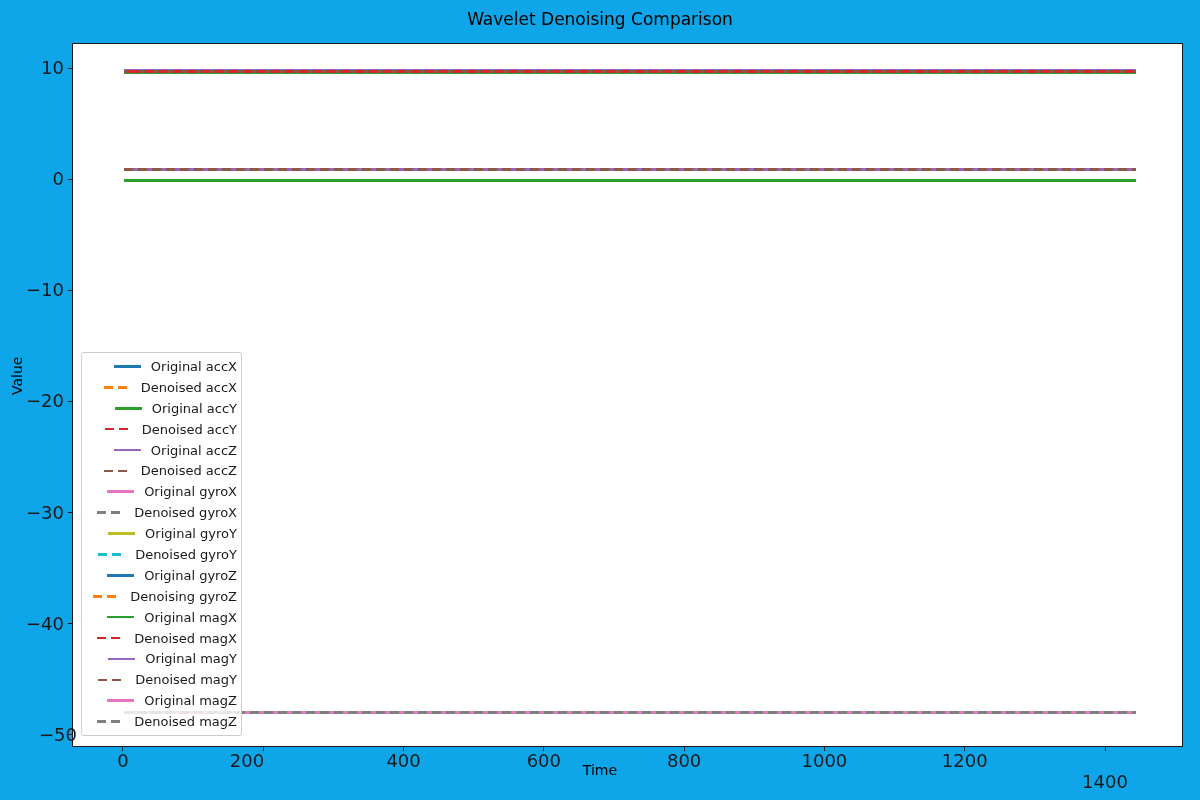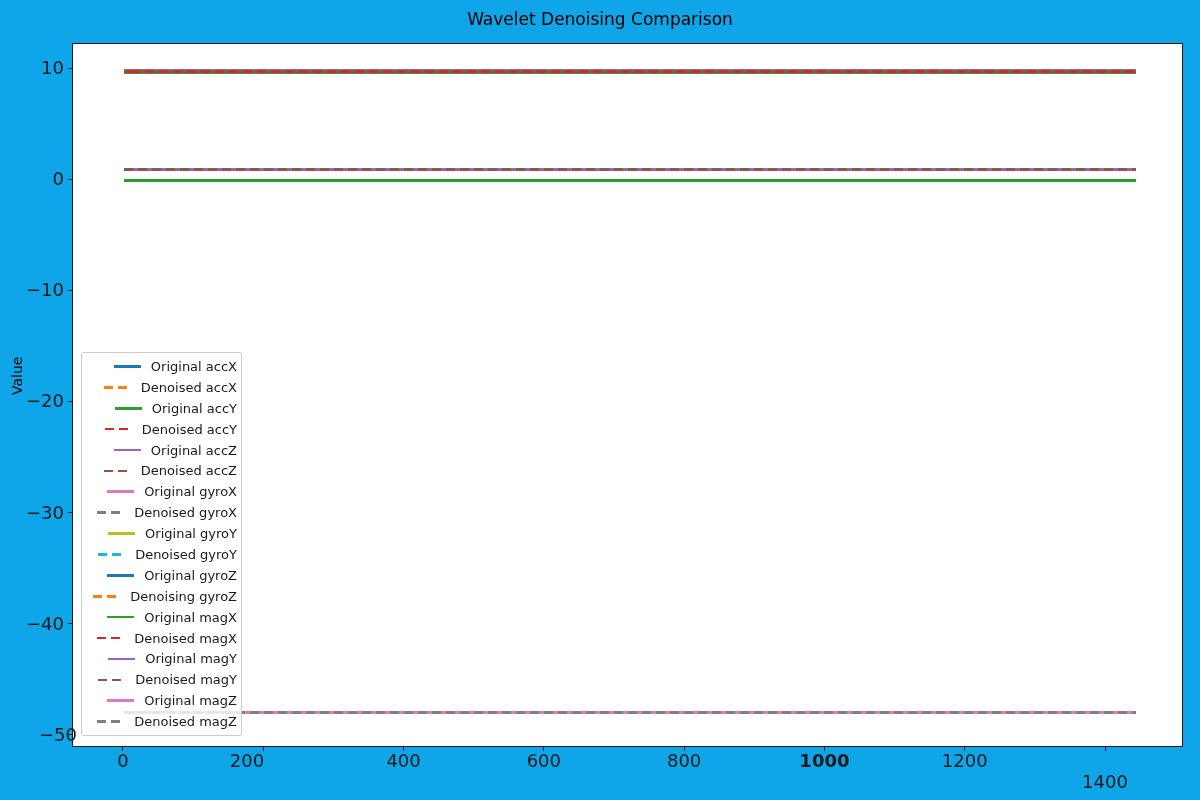--- a/index.html
+++ b/index.html
@@ -53,21 +53,21 @@
       <div class="ticklabel x" style="left: 92.9942px; top: 753px;">0</div>
       <div class="tickmark" style="left: 262.781px; top: 747px; width: 1px; height: 4px;"></div>
       <div class="ticklabel x" style="left: 217px; top: 753px;">200</div>
       <div class="tickmark" style="left: 403.067px; top: 747px; width: 1px; height: 4px;"></div>
       <div class="ticklabel x" style="left: 373.567px; top: 753px;">400</div>
       <div class="tickmark" style="left: 543.354px; top: 747px; width: 1px; height: 4px;"></div>
       <div class="ticklabel x" style="left: 513.854px; top: 753px;">600</div>
       <div class="tickmark" style="left: 683.641px; top: 747px; width: 1px; height: 4px;"></div>
       <div class="ticklabel x" style="left: 654.141px; top: 753px;">800</div>
       <div class="tickmark" style="left: 823.927px; top: 747px; width: 1px; height: 4px;"></div>
-      <div class="ticklabel x" style="left: 794.427px; top: 753px; font-weight: bold;">1000</div>
+      <div class="ticklabel x" style="left: 794.427px; top: 753px;">1000</div>
       <div class="tickmark" style="left: 964.214px; top: 747px; width: 1px; height: 4px;"></div>
       <div class="ticklabel x" style="left: 934.714px; top: 753px;">1200</div>
       <div class="tickmark" style="left: 1104.5px; top: 747px; width: 1px; height: 4px;"></div>
       <div class="ticklabel x" style="left: 1075px; top: 753px; margin-top: 21px;">1400</div>
       <div class="tickmark" style="left: 68px; top: 67.5039px; width: 4px; height: 1px;"></div>
       <div class="ticklabel y" style="left: 9px; top: 60.0039px;">10</div>
       <div class="tickmark" style="left: 68px; top: 178.633px; width: 4px; height: 1px;"></div>
       <div class="ticklabel y" style="left: 9px; top: 171.133px;">0</div>
       <div class="tickmark" style="left: 68px; top: 289.761px; width: 4px; height: 1px;"></div>
       <div class="ticklabel y" style="left: 9px; top: 282.261px;">−10</div>
@@ -149,13 +149,14 @@
       <div class="legend-row">
         <div class="legend-sample" style="background: rgb(227, 119, 194);"></div>
         <div class="legend-label">Original magZ</div>
       </div>
       <div class="legend-row">
         <div class="legend-sample" style="background: repeating-linear-gradient(90deg, rgb(127, 127, 127) 0px, rgb(127, 127, 127) 9px, transparent 9px, transparent 14px);"></div>
         <div class="legend-label">Denoised magZ</div>
       </div>
     </div>
 
+  <div class="xlabel">Time</div>
 </div>
 
 </body></html>

